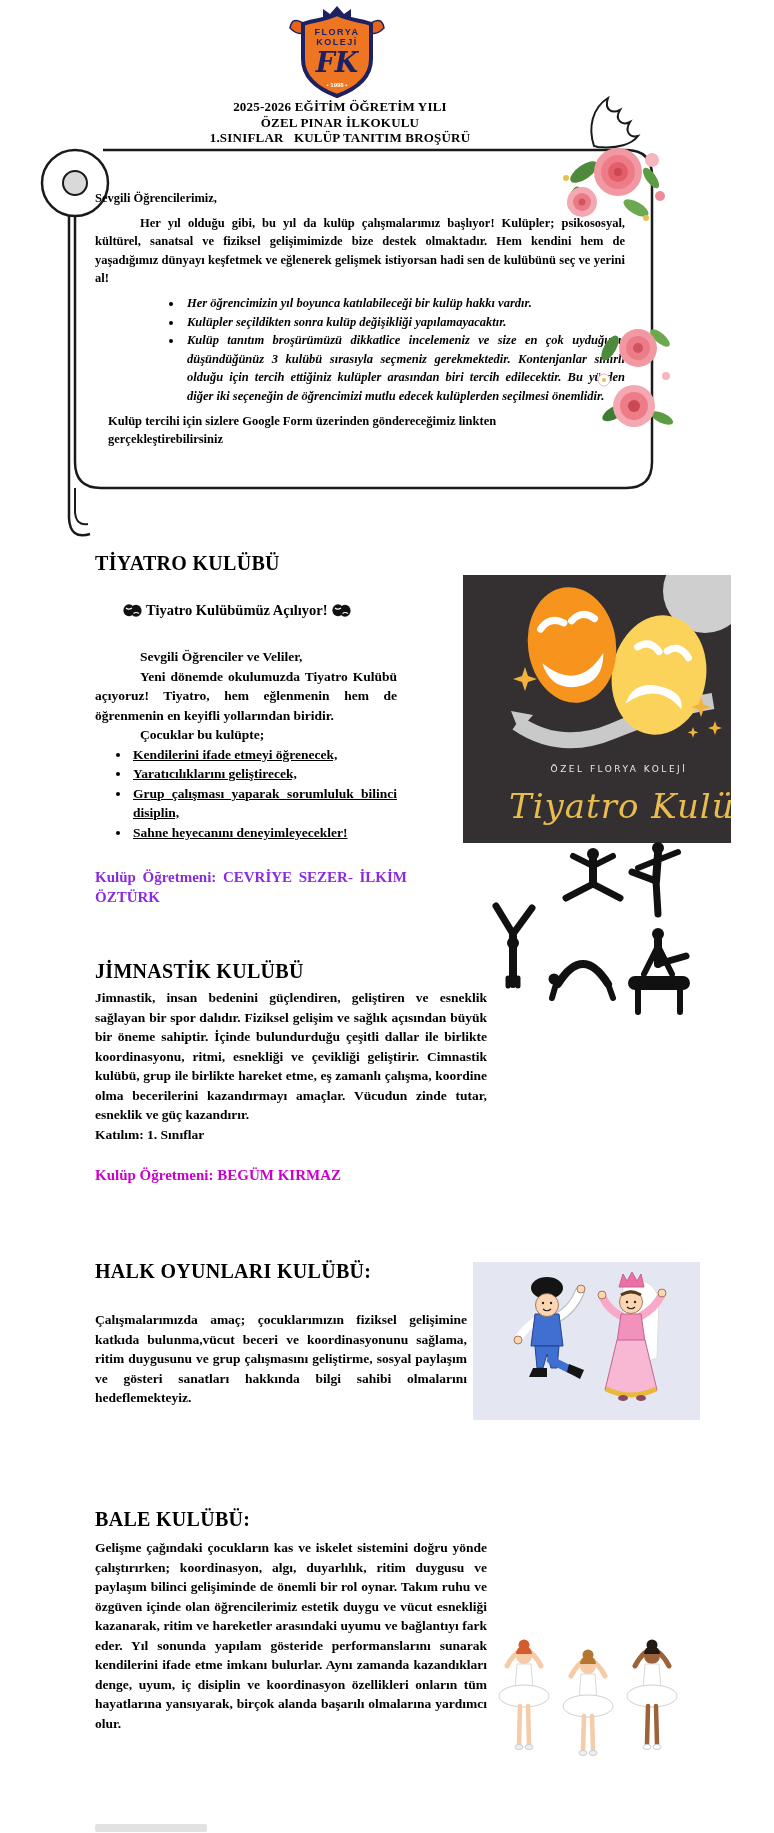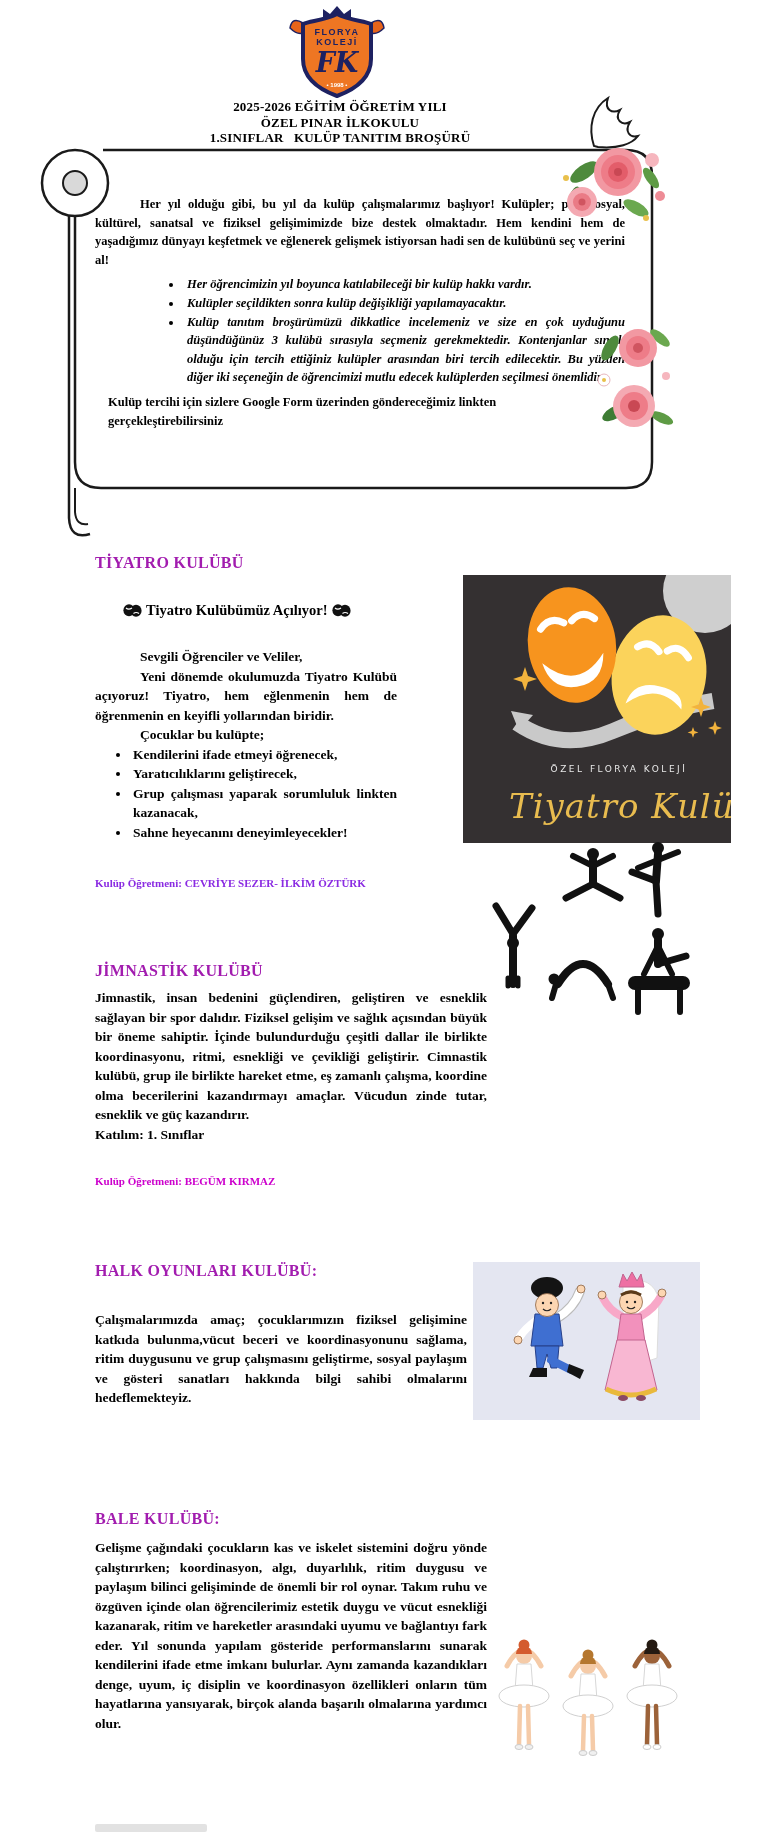--- a/index.html
+++ b/index.html
@@ -8,28 +8,28 @@
   .abs{position:absolute;}
   
   .hdr{font-weight:bold;font-size:13px;line-height:15.5px;text-align:center;letter-spacing:.2px;}
   
   .intro{font-weight:bold;font-size:12.5px;line-height:18.6px;}
   .intro .para{text-align:justify;text-indent:45px;margin:6px 0 0 0;}
   .intro ul{margin:6px 0 0 0;padding:0 0 0 88px;width:442px;}
   .intro li{text-align:justify;margin:0;padding-left:4px;font-style:italic;}
   .intro .note{margin:6px 0 0 13px;width:462px;}
   
-  .club-title{color:#a21caf;font-weight:bold;font-size:16px;line-height:22px;margin:0;letter-spacing:.3px;}
+  .club-title{color:#000000;font-weight:bold;font-size:20px;line-height:22px;margin:0;letter-spacing:.3px;}
   .body-txt{font-weight:bold;font-size:13.5px;line-height:19.5px;text-align:justify;margin:0;}
   .indent{text-indent:45px;}
-  .teacher{font-weight:bold;font-size:11px;line-height:19.5px;text-align:justify;margin-top:6px;}
+  .teacher{font-weight:bold;font-size:15px;line-height:19.5px;text-align:justify;}
   .announce{font-weight:bold;font-size:14.5px;margin:0 0 26px 24px;white-space:nowrap;}
   .announce .mico{display:inline-block;vertical-align:-2px;margin:0 4px;}
   .tbul{margin:0;padding:0 0 0 36px;}
-  .tbul li{text-align:justify;margin:0;padding-left:2px;}
+  .tbul li{text-align:justify;margin:0;padding-left:2px;text-decoration:underline;}
   .poster{overflow:hidden;background:#343031;padding-left:44px;}
   .cutoff{background:#d8d8d8;opacity:.75;border-radius:2px;}
 </style>
 </head>
 <body>
 
 <div class="page">
 
   <svg class="abs" style="left:287px;top:5px" width="100" height="93" viewBox="0 0 100 93">
     <path d="M36,13 L36,4 L43,9 L50,1 L57,9 L64,4 L64,13 Z" fill="#1E2161"></path>
@@ -51,20 +51,21 @@
   <svg class="abs" style="left:28px;top:88px" width="650" height="475" viewBox="0 0 650 475">
     <path d="M566,58 C560,40 564,20 580,10 C576,22 584,26 592,22 C586,32 594,38 602,34 C596,44 602,50 610,48 C604,56 590,61 570,59 Z" fill="#ffffff" stroke="#1a1a1a" stroke-width="2"></path>
     <path d="M41,112 L41,430 Q42,452 62,446" fill="none" stroke="#1a1a1a" stroke-width="2.5"></path>
     <path d="M75,62 L598,62 Q624,62 624,88 L624,374 Q624,400 598,400 L73,400 Q47,400 47,374 L47,96" fill="#ffffff" stroke="#1a1a1a" stroke-width="2.5"></path>
     <path d="M47,400 L47,424 Q48,438 60,436" fill="none" stroke="#1a1a1a" stroke-width="2"></path>
     <circle cx="47" cy="95" r="33" fill="#ffffff" stroke="#1a1a1a" stroke-width="2.5"></circle>
     <circle cx="47" cy="95" r="12" fill="#D9D9D9" stroke="#1a1a1a" stroke-width="2"></circle>
   </svg>
 
   <div class="abs intro" style="left:95px;top:189px;width:530px">
+    <div>Sevgili Öğrencilerimiz,</div>
     <p class="para">Her yıl olduğu gibi, bu yıl da kulüp çalışmalarımız başlıyor! Kulüpler; psikososyal, kültürel, sanatsal ve fiziksel gelişimimizde bize destek olmaktadır. Hem kendini hem de yaşadığımız dünyayı keşfetmek ve eğlenerek gelişmek istiyorsan hadi sen de kulübünü seç ve yerini al!</p>
     <ul>
       <li>Her öğrencimizin yıl boyunca katılabileceği bir kulüp hakkı vardır.</li>
       <li>Kulüpler seçildikten sonra kulüp değişikliği yapılamayacaktır.</li>
       <li>Kulüp tanıtım broşürümüzü dikkatlice incelemeniz ve size en çok uyduğunu düşündüğünüz 3 kulübü sırasıyla seçmeniz gerekmektedir. Kontenjanlar sınırlı olduğu için tercih ettiğiniz kulüpler arasından biri tercih edilecektir. Bu yüzden diğer iki seçeneğin de öğrencimizi mutlu edecek kulüplerden seçilmesi önemlidir.</li>
     </ul>
     <div class="note">Kulüp tercihi için sizlere Google Form üzerinden göndereceğimiz linkten gerçekleştirebilirsiniz</div>
   </div>
 
   <svg class="abs" style="left:556px;top:138px" width="112" height="92" viewBox="0 0 112 92">
@@ -118,21 +119,21 @@
             <path d="M10.5,9.5 q2.5,-2 5.5,0" stroke="#fff" stroke-width="1.2" fill="none"></path>
           </svg>
       </span>
     </div>
     <div class="body-txt indent" style="text-align:left">Sevgili Öğrenciler ve Veliler,</div>
     <p class="body-txt indent">Yeni dönemde okulumuzda Tiyatro Kulübü açıyoruz! Tiyatro, hem eğlenmenin hem de öğrenmenin en keyifli yollarından biridir.</p>
     <div class="body-txt indent" style="text-align:left">Çocuklar bu kulüpte;</div>
     <ul class="tbul body-txt">
       <li>Kendilerini ifade etmeyi öğrenecek,</li>
       <li>Yaratıcılıklarını geliştirecek,</li>
-      <li>Grup çalışması yaparak sorumluluk linkten kazanacak,</li>
+      <li>Grup çalışması yaparak sorumluluk bilinci disiplin,</li>
       <li>Sahne heyecanını deneyimleyecekler!</li>
     </ul>
   </div>
   <div class="abs teacher" style="left: 95px; top: 868px; width: 312px; color: rgb(138, 43, 226);">Kulüp Öğretmeni: CEVRİYE SEZER- İLKİM ÖZTÜRK</div>
 
   <div class="abs poster" style="left:463px;top:575px;width:224px;height:268px">
     <svg width="224" height="268" viewBox="0 0 224 268">
       <rect width="224" height="268" fill="#343031"></rect>
       <circle cx="198" cy="16" r="42" fill="#CFCFCF"></circle>
       <path d="M4,136 l22,4 -14,16 z" fill="#C9C9C9"></path>

